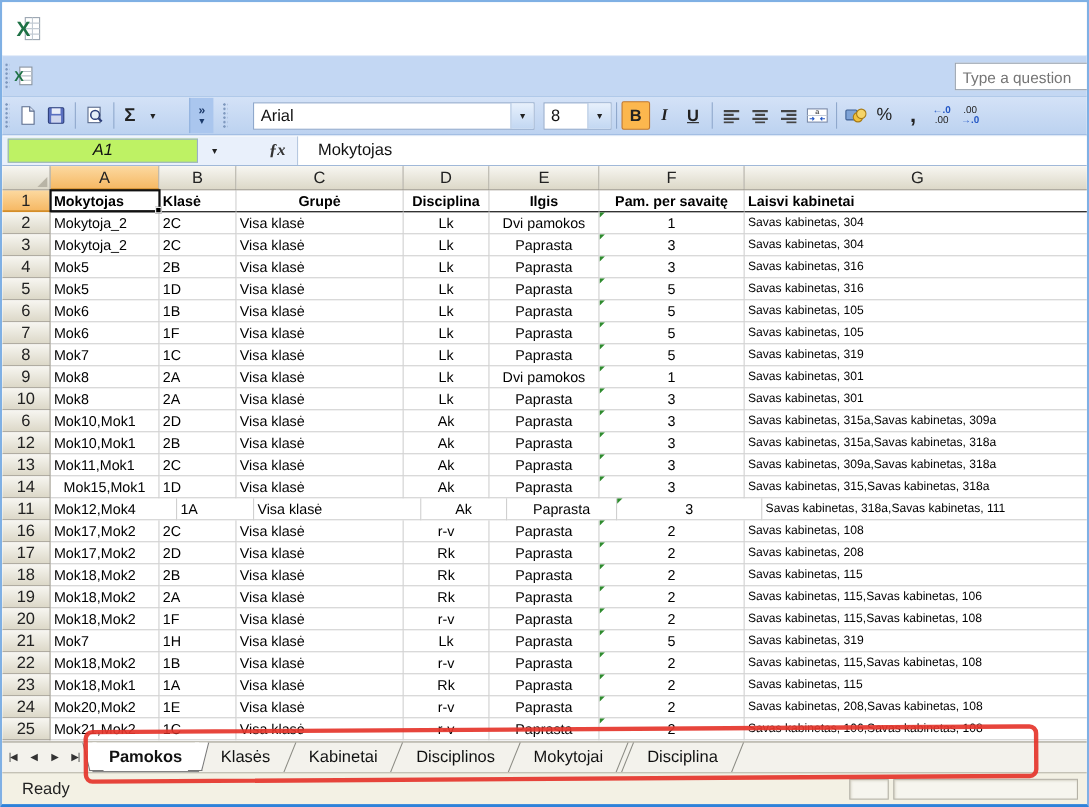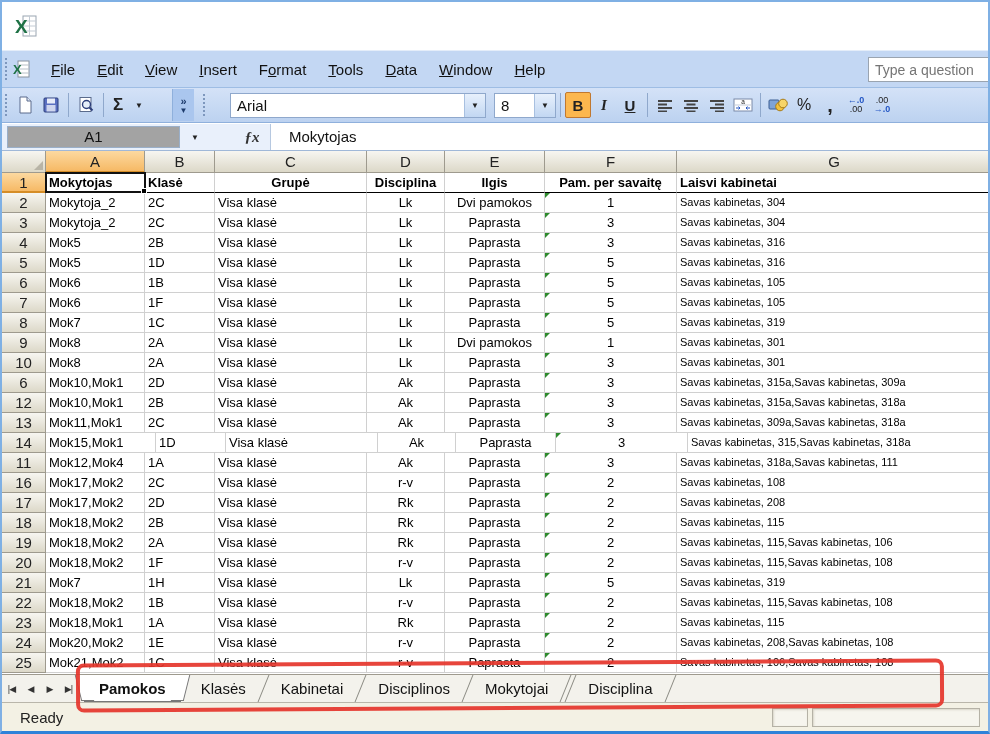--- a/index.html
+++ b/index.html
@@ -51,22 +51,22 @@
   #size-combo{ width:62px; margin-left:8px; }
   .fmt-b{ font-weight:bold; background:#fcb74e; border:1px solid #c07830; }
   .fmt-i{ font-style:italic; font-family:"Liberation Serif",serif; font-weight:bold; }
   .fmt-u{ text-decoration:underline; font-weight:bold; }
   .dec-icon{ font-size:9px; line-height:9px; color:#222; white-space:nowrap; }
   .dec-icon .arr{ color:#2457c5; font-weight:bold; }
 
   
   .formulabar{ position:absolute; left:0; top:122px; right:0; height:27px; background:#e9f0fb;
                border-bottom:1px solid #a0b8d8; }
-  .namebox{ position:absolute; left:5px; top:2px; width:173px; height:22px; background:#a3a3a3;
-            border:1px solid #9aafc9; font-size:15px; color:#111; text-align:center; line-height:20px; }
+  .namebox{ position:absolute; left:5px; top:2px; width:173px; height:22px; background:#bef264;
+            border:1px solid #9aafc9; font-size:15px; color:#111; text-align:center; line-height:20px;font-style:italic; }
   .namebox-arrow{ position:absolute; left:182px; top:4px; width:22px; height:18px;
                   display:flex; align-items:center; justify-content:center; font-size:8px; color:#222; }
   .fx{ position:absolute; left:236px; top:2px; width:28px; height:22px; font-family:"Liberation Serif",serif;
        font-style:italic; font-weight:bold; font-size:15px; color:#333; text-align:center; line-height:22px; }
   .formula-field{ position:absolute; left:268px; top:0; right:0; height:26px; background:#fff;
                   border-left:1px solid #b6c8e0; font-size:15px; color:#111; line-height:26px; padding-left:18px; }
 
   
   #grid-body{ position:absolute; left:0; top:149px; width:990px; height:523px; overflow:hidden;
               background:#fff; }
@@ -139,31 +139,20 @@
 
   <div class="menubar">
     <div class="drag-handle"></div>
     <svg class="mini-icon" viewBox="0 0 20 20">
       <rect x="6" y="2" width="11" height="16" fill="#fff" stroke="#8a94a0"></rect>
       <line x1="6" y1="6" x2="17" y2="6" stroke="#b8c0c8"></line>
       <line x1="6" y1="10" x2="17" y2="10" stroke="#b8c0c8"></line>
       <line x1="6" y1="14" x2="17" y2="14" stroke="#b8c0c8"></line>
       <text x="1" y="15" font-size="13" font-weight="bold" fill="#1e7145" font-family="Liberation Sans,sans-serif">X</text>
     </svg>
-    <div id="menu-items" style="display: flex;">
-        <span class="menu-item"><u>F</u>ile</span>
-        <span class="menu-item"><u>E</u>dit</span>
-        <span class="menu-item"><u>V</u>iew</span>
-        <span class="menu-item"><u>I</u>nsert</span>
-        <span class="menu-item">F<u>o</u>rmat</span>
-        <span class="menu-item"><u>T</u>ools</span>
-        <span class="menu-item"><u>D</u>ata</span>
-        <span class="menu-item"><u>W</u>indow</span>
-        <span class="menu-item"><u>H</u>elp</span>
-      </div>
     <input class="question-box" placeholder="Type a question" style="">
   </div>
 
   <div class="toolbar">
     <div class="drag-handle"></div>
     <div class="tbtn">
       <svg width="18" height="18" viewBox="0 0 18 18">
         <path d="M4 1h7l4 4v12H4z" fill="#fff" stroke="#5a6b8c"></path>
         <path d="M11 1v4h4" fill="#dfe8f6" stroke="#5a6b8c"></path>
       </svg>
@@ -427,31 +416,31 @@
         <div class="cell" style="width: 99px; text-align: left;">Mok11,Mok1</div>
         <div class="cell" style="width: 70px; text-align: left;">2C</div>
         <div class="cell" style="width: 152px; text-align: left;">Visa klasė</div>
         <div class="cell" style="width: 78px; text-align: center;">Ak</div>
         <div class="cell" style="width: 100px; text-align: center;">Paprasta</div>
         <div class="cell" style="width: 132px; text-align: center;">3<span class="err-tri"></span></div>
         <div class="cell small" style="width: 315px; text-align: left;">Savas kabinetas, 309a,Savas kabinetas, 318a</div>
       </div>
       <div class="grid-row">
         <div class="hd row-header">14</div>
-        <div class="cell" style="width: 110px; text-align: left;">Mok15,Mok1</div>
+        <div class="cell" style="width: 99px; text-align: center;">Mok15,Mok1</div>
         <div class="cell" style="width: 70px; text-align: left;">1D</div>
         <div class="cell" style="width: 152px; text-align: left;">Visa klasė</div>
         <div class="cell" style="width: 78px; text-align: center;">Ak</div>
         <div class="cell" style="width: 100px; text-align: center;">Paprasta</div>
         <div class="cell" style="width: 132px; text-align: center;">3<span class="err-tri"></span></div>
         <div class="cell small" style="width: 315px; text-align: left;">Savas kabinetas, 315,Savas kabinetas, 318a</div>
       </div>
       <div class="grid-row">
         <div class="hd row-header">11</div>
-        <div class="cell" style="width: 99px; text-align: left;">Mok12,Mok4</div>
+        <div class="cell" style="width: 115px; text-align: left;">Mok12,Mok4</div>
         <div class="cell" style="width: 70px; text-align: left;">1A</div>
         <div class="cell" style="width: 152px; text-align: left;">Visa klasė</div>
         <div class="cell" style="width: 78px; text-align: center;">Ak</div>
         <div class="cell" style="width: 100px; text-align: center;">Paprasta</div>
         <div class="cell" style="width: 132px; text-align: center;">3<span class="err-tri"></span></div>
         <div class="cell small" style="width: 315px; text-align: left;">Savas kabinetas, 318a,Savas kabinetas, 111</div>
       </div>
       <div class="grid-row">
         <div class="hd row-header">16</div>
         <div class="cell" style="width: 99px; text-align: left;">Mok17,Mok2</div>

